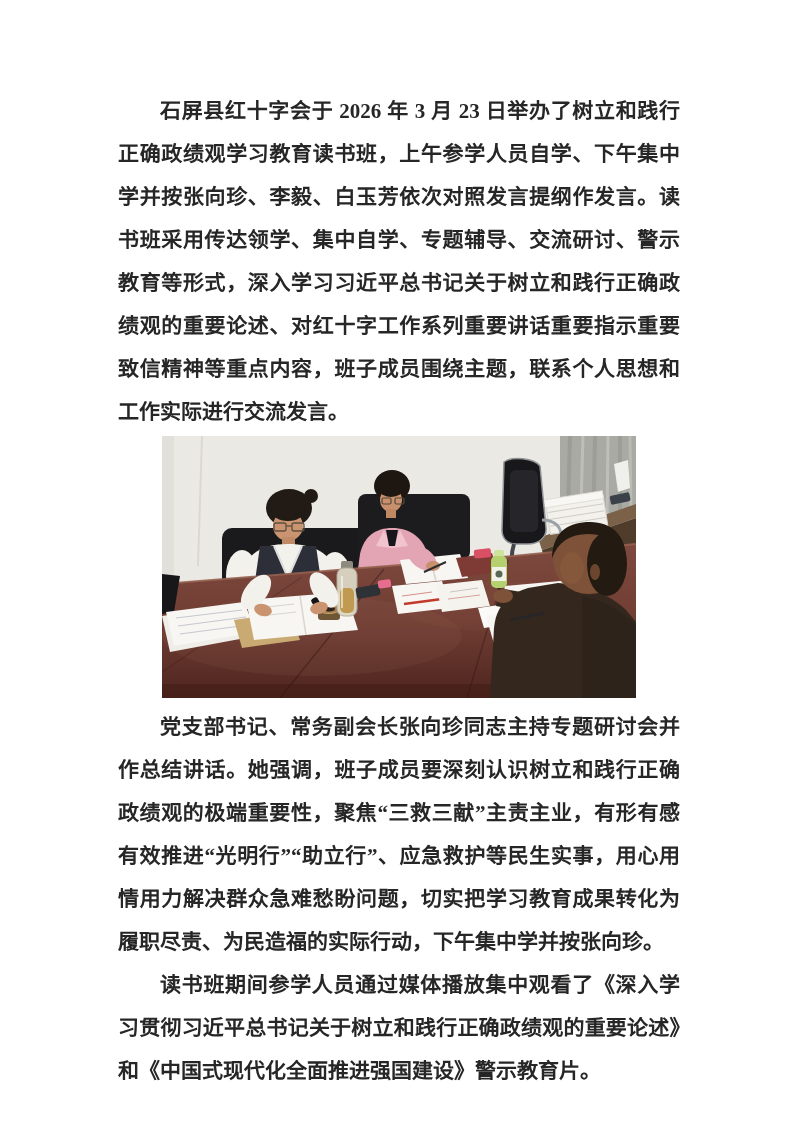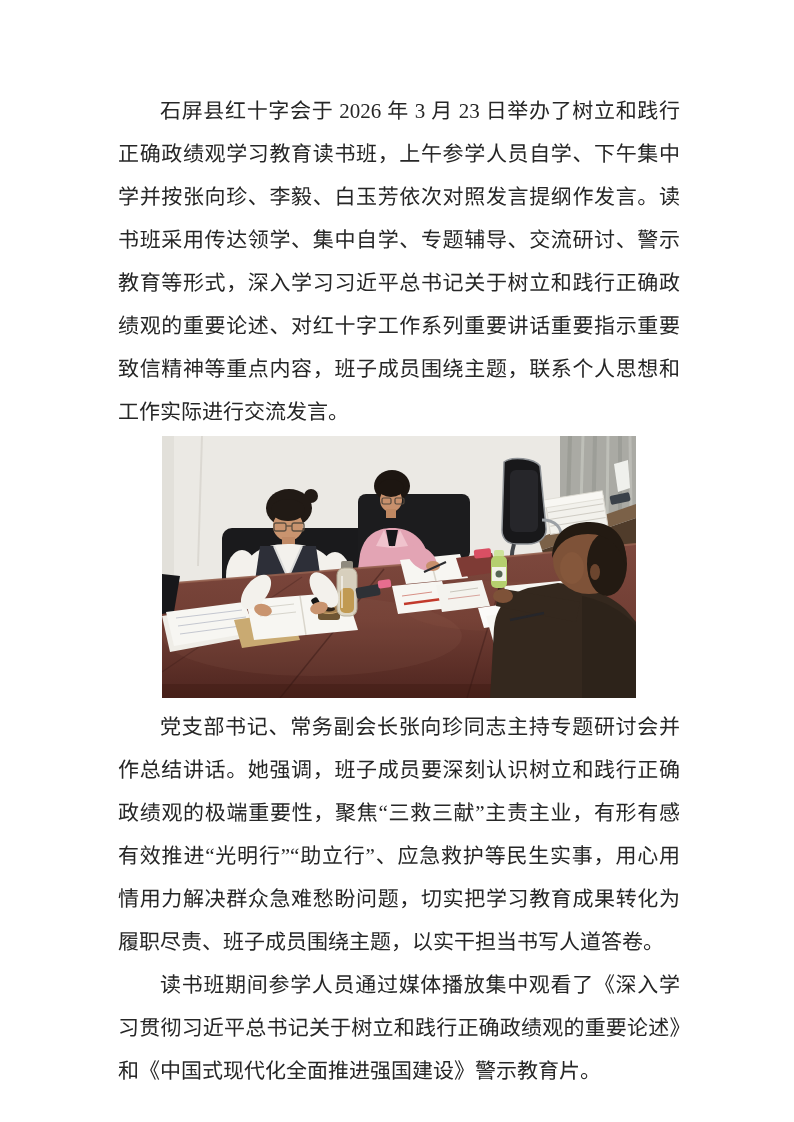--- a/index.html
+++ b/index.html
@@ -3,20 +3,21 @@
 <meta charset="utf-8">
 <style>
   html, body { margin: 0; padding: 0; background: #ffffff; }
   .page {
     position: relative;
     width: 794px;
     height: 1122px;
     margin: 0 auto;
     background: #ffffff;
     overflow: hidden;
+    font-weight: bold;
   }
   .article {
     padding: 90px 114px 0 118px;
   }
   p.para {
     margin: 0;
     font-family: "Liberation Serif", "DejaVu Serif", serif;
     font-size: 21px;
     line-height: 43px;
     color: #262626;
@@ -210,17 +211,17 @@
           <ellipse cx="427" cy="124" rx="36" ry="34" fill="#7e5238"></ellipse>
           <ellipse cx="445" cy="128" rx="20" ry="32" fill="#231a12"></ellipse>
           <path d="M390,120 C392,94 408,86 428,86 C450,86 464,100 464,122 L464,134 C460,110 446,98 426,98 C408,98 396,106 390,122 Z" fill="#231a12"></path>
           <ellipse cx="433" cy="136" rx="5" ry="8" fill="#6b452e"></ellipse>
           <ellipse cx="410" cy="132" rx="12" ry="16" fill="#8c5c3e" opacity="0.5"></ellipse>
           <line x1="348" y1="184" x2="382" y2="177" stroke="#26262a" stroke-width="2.5"></line>
         </g>
       </svg>
     </figure>
 
-    <p class="para">党支部书记、常务副会长张向珍同志主持专题研讨会并作总结讲话。她强调，班子成员要深刻认识树立和践行正确政绩观的极端重要性，聚焦“三救三献”主责主业，有形有感有效推进“光明行”“助立行”、应急救护等民生实事，用心用情用力解决群众急难愁盼问题，切实把学习教育成果转化为履职尽责、班子成员围绕主题，以实干担当书写人道答卷。</p>
+    <p class="para">党支部书记、常务副会长张向珍同志主持专题研讨会并作总结讲话。她强调，班子成员要深刻认识树立和践行正确政绩观的极端重要性，聚焦“三救三献”主责主业，有形有感有效推进“光明行”“助立行”、应急救护等民生实事，用心用情用力解决群众急难愁盼问题，切实把学习教育成果转化为履职尽责、为民造福的实际行动，下午集中学并按张向珍。</p>
     <p class="para">读书班期间参学人员通过媒体播放集中观看了《深入学习贯彻习近平总书记关于树立和践行正确政绩观的重要论述》和《中国式现代化全面推进强国建设》警示教育片。</p>
 
   </main>
 </div>
 
 </body></html>

